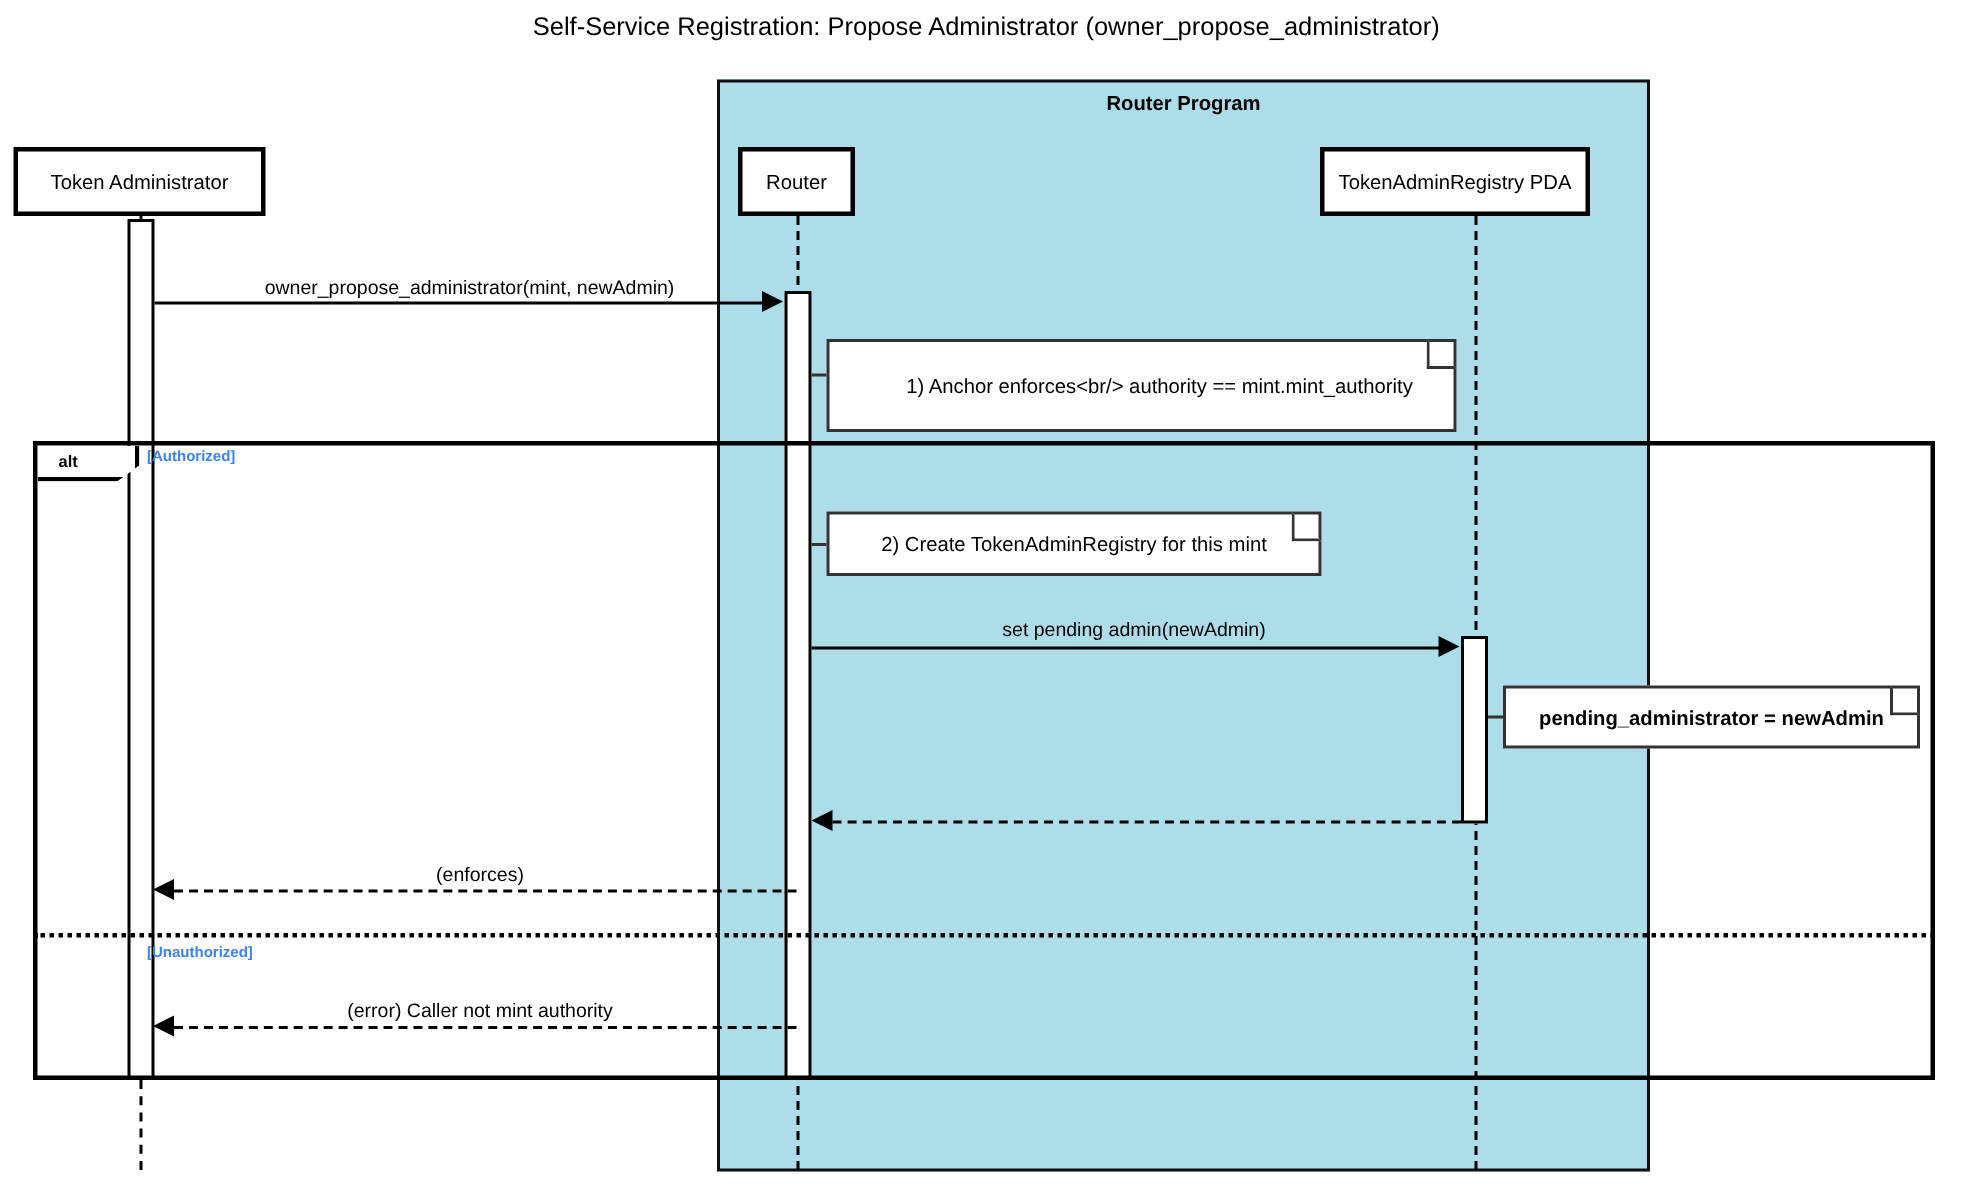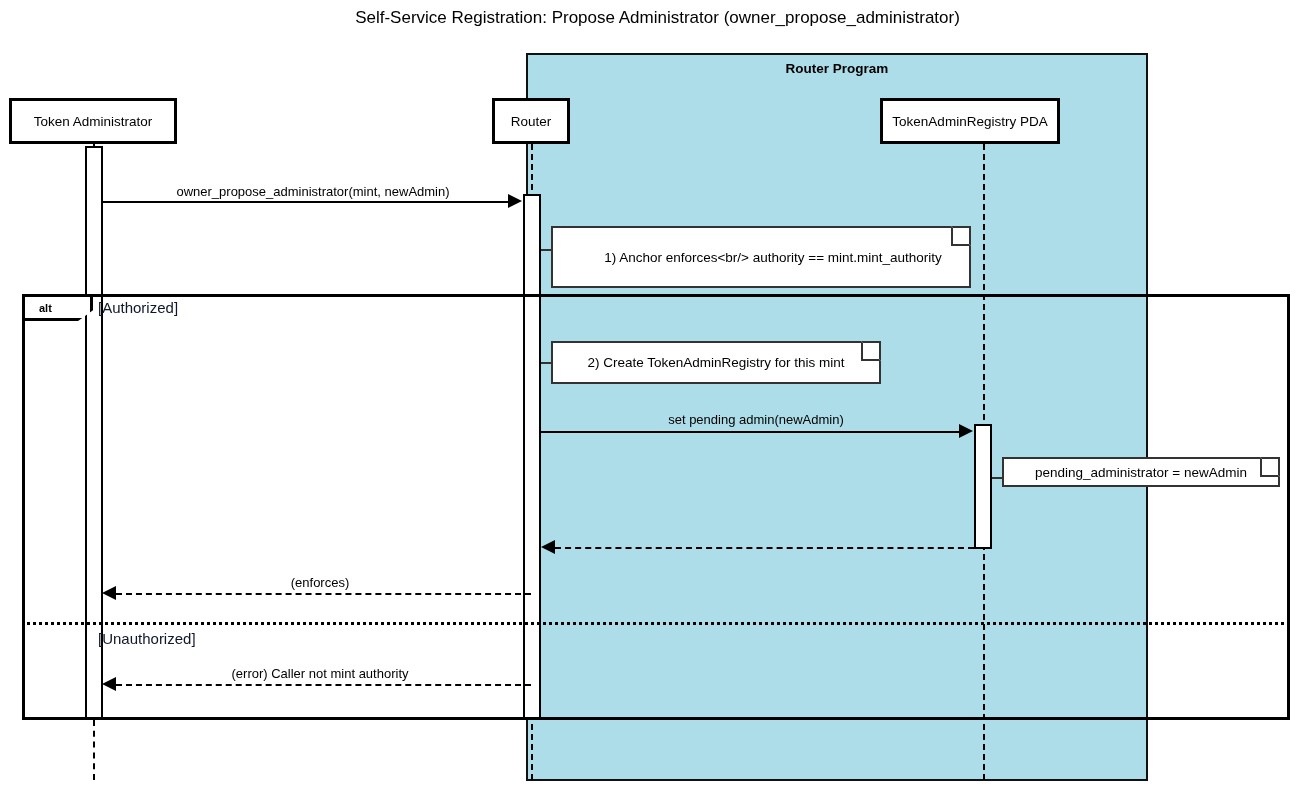--- a/index.html
+++ b/index.html
@@ -31,21 +31,20 @@
     color: #000000;
     white-space: nowrap;
   }
 
   
   .group-box {
     position: absolute;
     box-sizing: border-box;
     background: #addde8;
     border: 2px solid #111111;
-    margin-left: 48px;
   }
   .group-label {
     position: absolute;
     top: 6px;
     left: 0;
     width: 100%;
     text-align: center;
     font-size: 13.5px;
     font-weight: bold;
     color: #000000;
@@ -179,23 +178,23 @@
     font-weight: bold;
     color: #000000;
     display: flex;
     align-items: center;
     padding-left: 14px;
     z-index: 13;
     clip-path: polygon(0 0, 100% 0, 100% 55%, 78% 100%, 0 100%);
   }
   .alt-guard {
     position: absolute;
-    font-size: 15px;
-    font-weight: normal;
-    color: #0f172a;
+    font-size: 10px;
+    font-weight: bold;
+    color: #3b82f6;
     white-space: nowrap;
     z-index: 13;
   }
   .alt-divider {
     position: absolute;
     height: 0;
     border-top: 3px dotted #000000;
     z-index: 12;
   }
 </style>
@@ -257,21 +256,21 @@
   <div class="note" style="left:551px; top:341px; width:330px; height:43px;">
     <span>2) Create TokenAdminRegistry for this mint</span>
     <span class="dogear"></span>
   </div>
 
   <div class="msg-label" style="left:541px; top:412px; width:430px;">set pending admin(newAdmin)</div>
   <div class="msg-line solid" style="left:541px; top:431px; width:420px;"></div>
   <div class="arrowhead right" style="left:959px; top:424px;"></div>
 
   <div class="note-connector" style="left:992px; top:477px; width:14px;"></div>
-  <div class="note" style="left:1002px; top:457px; width:278px; height:30px;">
+  <div class="note" style="left:1002px; top:457px; width:278px; height:42px;font-weight:bold;">
     <span>pending_administrator = newAdmin</span>
     <span class="dogear"></span>
   </div>
 
   <div class="msg-line dashed" style="left:555px; top:547px; width:419px;"></div>
   <div class="arrowhead left" style="left:541px; top:540px;"></div>
 
   <div class="msg-label" style="left:116px; top:575px; width:408px;">(enforces)</div>
   <div class="msg-line dashed" style="left:116px; top:593px; width:415px;"></div>
   <div class="arrowhead left" style="left:102px; top:586px;"></div>

